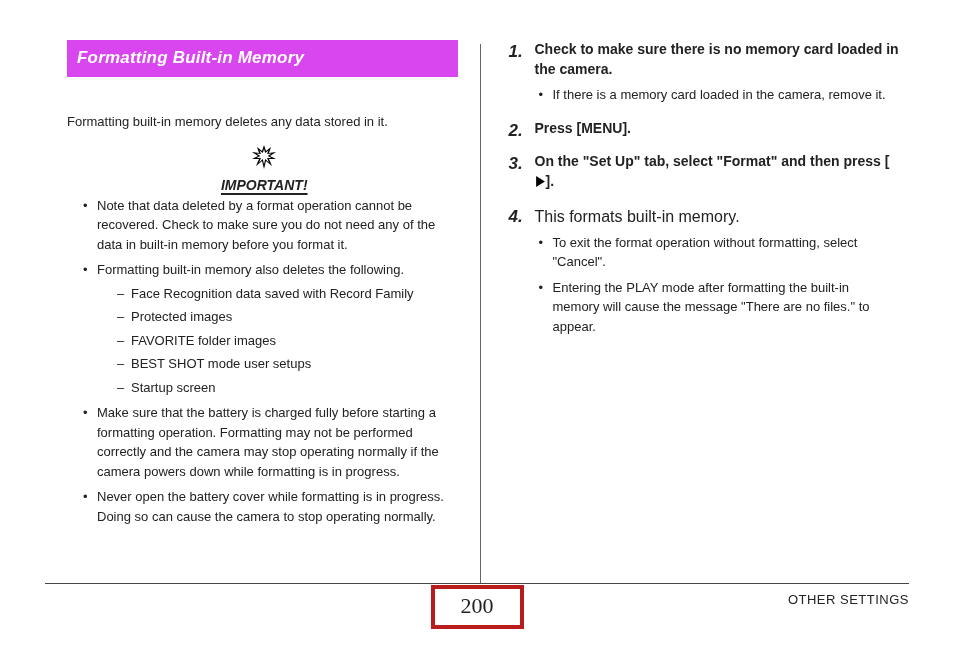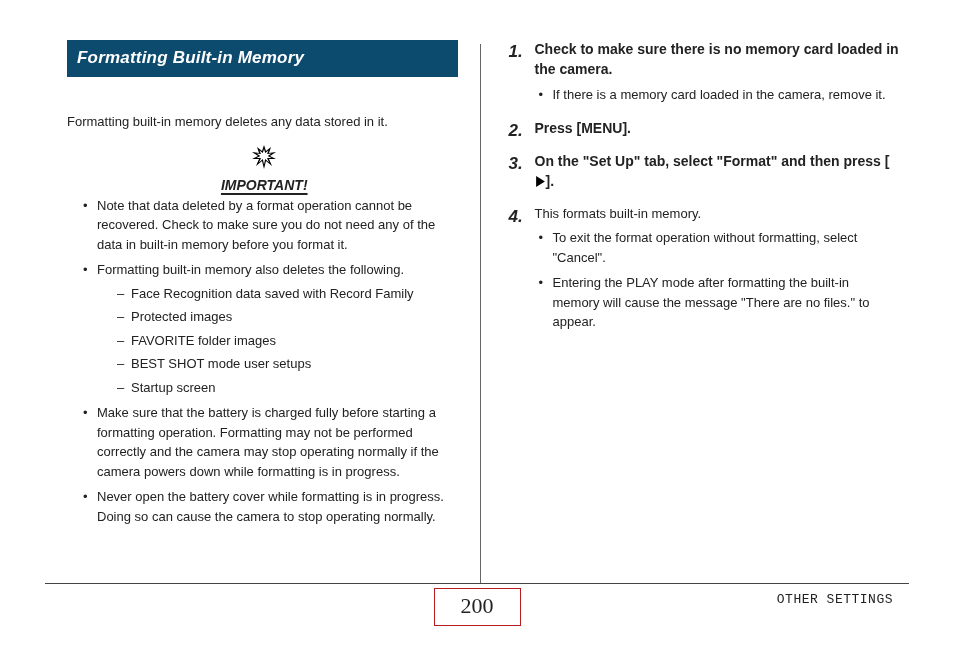--- a/index.html
+++ b/index.html
@@ -22,21 +22,21 @@
   }
   .col-left { padding-left: 22px; padding-right: 22px; }
   .col-right { padding-left: 28px; padding-right: 10px; }
   .divider {
     width: 1px;
     background: #666;
     margin-top: 4px;
     height: 540px;
   }
   .section-bar {
-    background: #0c4a6e;
+    background: #d946ef;
     color: #fff;
     font-weight: bold;
     font-size: 17px;
     padding: 6px 10px;
     font-style: italic;
     letter-spacing: 0.2px;
     margin-bottom: 6px;
   }
   .intro { font-size: 13px; margin-bottom: 14px; margin-top: 36px; }
   .important-row {
@@ -64,51 +64,50 @@
   ul.dashes { list-style: none; padding-left: 20px; margin-top: 4px; margin-bottom: 4px; }
   ul.dashes > li { position: relative; padding-left: 14px; margin-bottom: 4px; font-size: 13px; }
   ul.dashes > li::before { content: "–"; position: absolute; left: 0; top: 0; }
   ol.steps { list-style: none; counter-reset: step; }
   ol.steps > li { position: relative; padding-left: 26px; margin-bottom: 14px; }
   ol.steps > li .num {
     position: absolute; left: 0; top: 0;
     font-weight: bold; font-style: italic; font-size: 17px;
   }
   .step-head { font-weight: bold; font-size: 14px; line-height: 1.4; }
-  .step-body { font-size: 13px; margin-top: 12px; }
+  .step-body { font-size: 16px; margin-top: 12px; }
   .tri { display:inline-block; vertical-align: -1px; }
   .footer {
     position: absolute;
     left: 45px; right: 45px; bottom: 18px;
   }
   .footer-rule {
     border-top: 1px solid #444;
     height: 0;
     margin-bottom: 2px;
   }
   .footer-row {
     display: flex;
     align-items: center;
     justify-content: center;
     position: relative;
     height: 42px;
   }
   .page-num-box {
-    border: 1px solid #b91c1c;
+    border: 4px solid #b91c1c;
     padding: 4px 26px 6px 26px;
     font-size: 22px;
     font-family: Georgia, 'Times New Roman', serif;
   }
   .footer-section {
     position: absolute;
-    right: 16px;
+    right: 0;
     top: 6px;
     font-size: 13px;
     letter-spacing: 0.5px;
-    font-family: Liberation Mono, monospace;
   }
 </style>
 </head>
 <body>
 
 <div class="page">
   <div class="columns">
 
     <div class="col col-left">
       <div class="section-bar">Formatting Built-in Memory</div>

